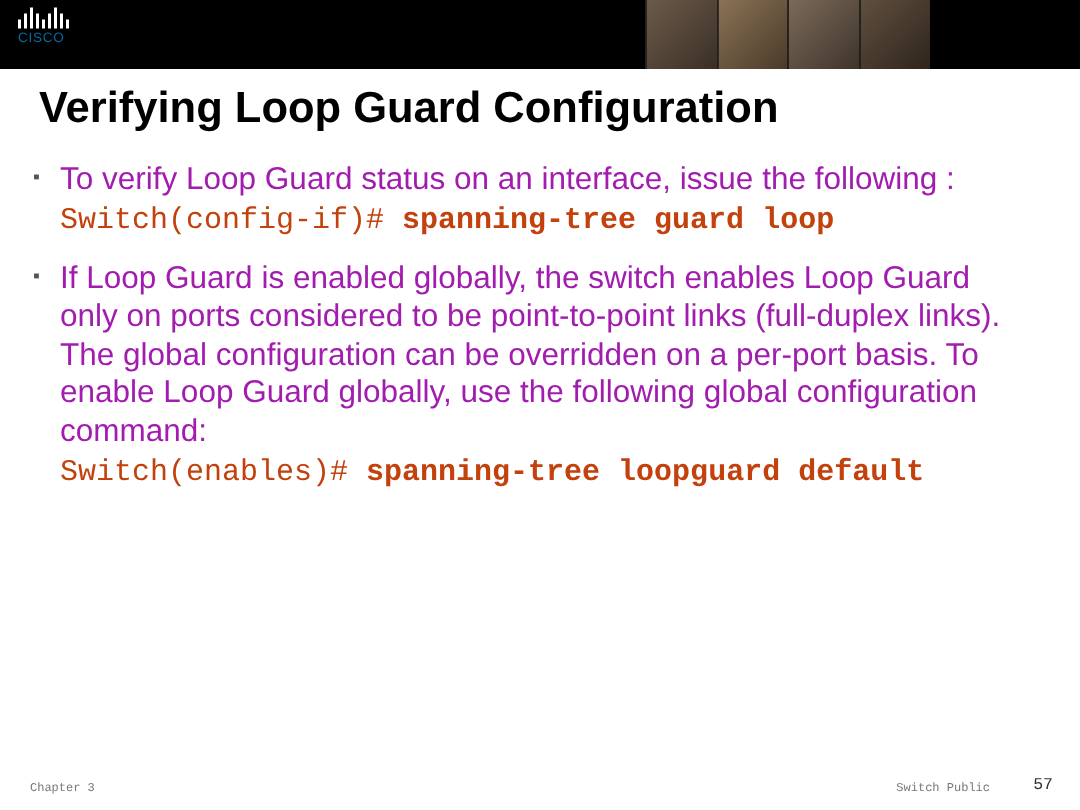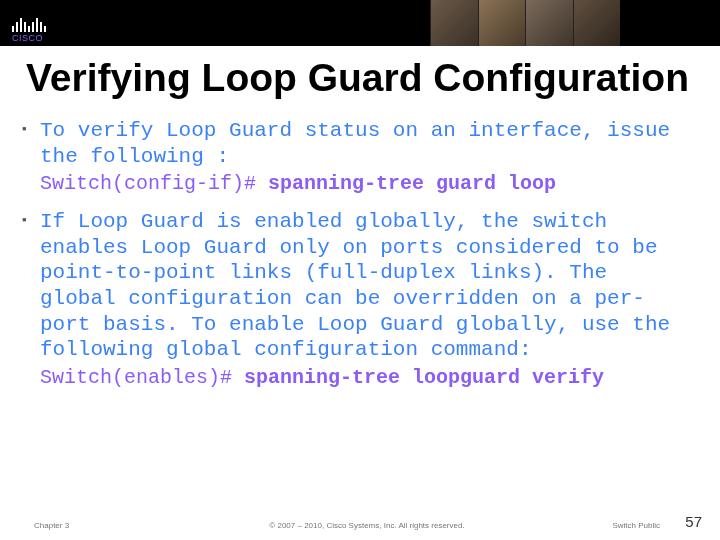--- a/index.html
+++ b/index.html
@@ -14,22 +14,22 @@
   }
   .header-bar {
     width: 100%;
     height: 46px;
     background: #000000;
     position: relative;
   }
   .logo {
     position: absolute;
     left: 12px;
-    top: 16px;
-    color: #8b5cf6;
+    top: 3px;
+    color: #0369a1;
   }
   .logo-bars {
     display: flex;
     align-items: flex-end;
     gap: 2px;
     height: 16px;
   }
   .logo-bars span {
     display: inline-block;
     width: 2px;
@@ -58,21 +58,21 @@
   .header-photo .face:nth-child(4) { background: linear-gradient(135deg, #5f4f3f 0%, #2f251c 100%); }
   .header-side {
     position: absolute;
     right: 0;
     top: 0;
     width: 100px;
     height: 46px;
     background: #000;
   }
   .title {
-    font-size: 39px;
+    font-size: 29px;
     font-weight: bold;
     color: #000000;
     margin: 10px 0 18px 26px;
   }
   .content {
     margin: 0 30px 0 40px;
   }
   .bullet-item {
     position: relative;
     margin-bottom: 4px;
@@ -81,44 +81,44 @@
     content: "\25AA";
     position: absolute;
     left: -18px;
     top: 3px;
     color: #555555;
     font-size: 13px;
   }
   .bullet-text {
     font-size: 21px;
     line-height: 1.22;
-    color: #3b82f6;
-    font-family: Liberation Mono, monospace;
+    color: #a21caf;
   }
   .code-line {
     font-family: "Courier New", Courier, monospace;
     font-size: 20px;
-    color: #8b5cf6;
+    color: #c2410c;
     margin: 3px 0 14px 0;
     white-space: nowrap;
   }
   .code-line .prompt {
     font-weight: normal;
   }
   .code-line .cmd {
     font-weight: bold;
   }
   .footer {
     position: absolute;
     bottom: 10px;
-    left: 14px;
+    left: 0;
     right: 0;
     height: 16px;
     font-size: 8px;
     color: #777777;
+    font-family: Liberation Mono, monospace;
   }
   .footer-left {
     position: absolute;
     left: 20px;
     bottom: 0;
   }
   .footer-center {
     position: absolute;
     left: 50%;
     transform: translateX(-50%);
@@ -127,21 +127,21 @@
   }
   .footer-public {
     position: absolute;
     right: 60px;
     bottom: 0;
   }
   .footer-page {
     position: absolute;
     right: 18px;
     bottom: 0;
-    font-size: 15px;
+    font-size: 11px;
     color: #333333;
   }
 </style>
 </head>
 <body>
 
 <div class="header-bar">
   <div class="logo">
     <div class="logo-bars">
       <span style="height:6px"></span>
@@ -169,23 +169,22 @@
 
 <div class="content">
 
   <div class="bullet-item">
     <div class="bullet-text">To verify Loop Guard status on an interface, issue the following :</div>
     <div class="code-line"><span class="prompt">Switch(config-if)# </span><span class="cmd">spanning-tree guard loop</span></div>
   </div>
 
   <div class="bullet-item">
     <div class="bullet-text">If Loop Guard is enabled globally, the switch enables Loop Guard only on ports considered to be point-to-point links (full-duplex links). The global configuration can be overridden on a per-port basis. To enable Loop Guard globally, use the following global configuration command:</div>
-    <div class="code-line"><span class="prompt">Switch(enables)# </span><span class="cmd">spanning-tree loopguard verify</span></div>
+    <div class="code-line"><span class="prompt">Switch(enables)# </span><span class="cmd">spanning-tree loopguard default</span></div>
   </div>
 
 </div>
 
 <div class="footer">
   <div class="footer-left">Chapter 3</div>
-  <div class="footer-center">© 2007 – 2010, Cisco Systems, Inc. All rights reserved.</div>
   <div class="footer-public">Switch Public</div>
   <div class="footer-page">57</div>
 </div>
 
 </body></html>

